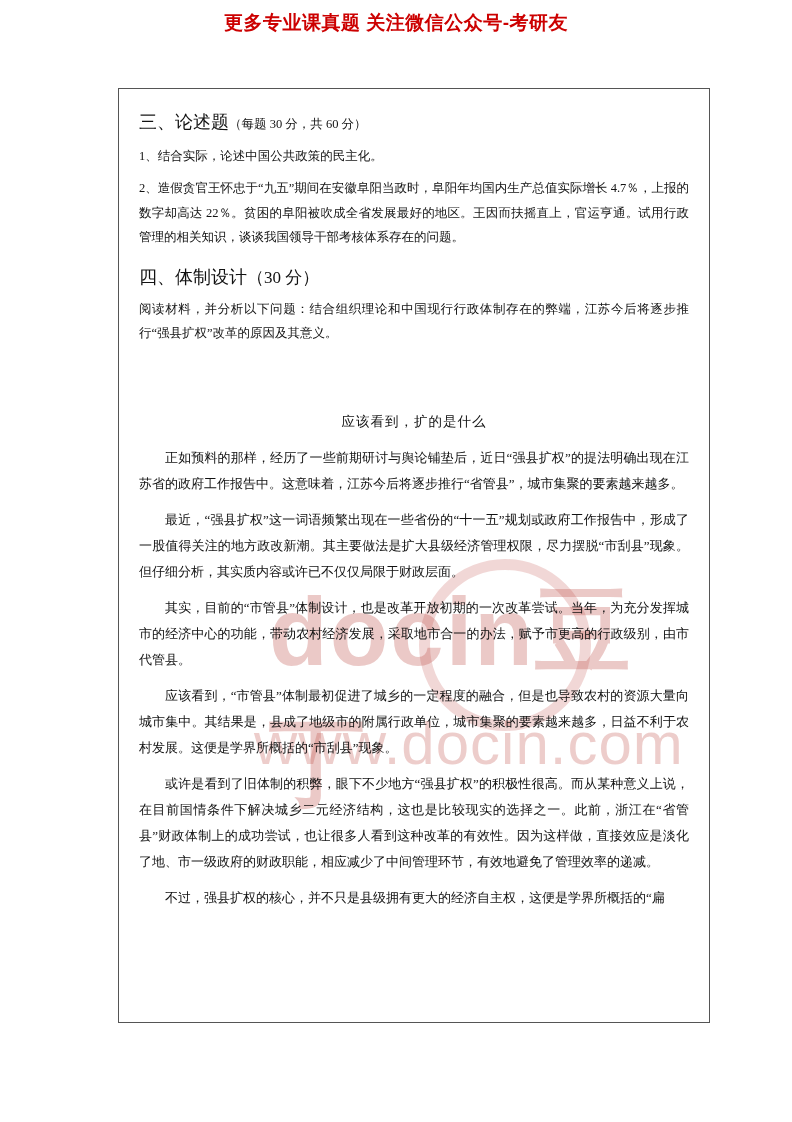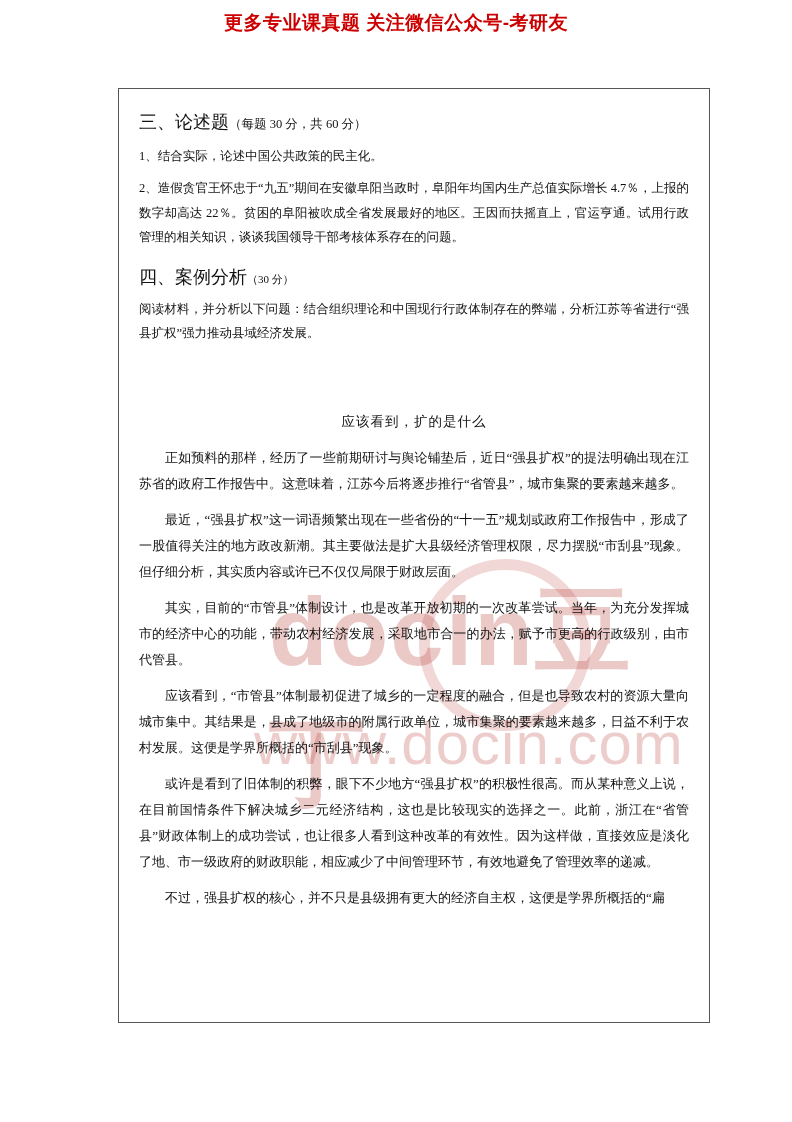--- a/index.html
+++ b/index.html
@@ -64,21 +64,21 @@
     line-height: 1.95;
     margin: 8px 0 0 0;
     text-align: justify;
   }
   .sec-head2 {
     font-size: 18px;
     margin: 14px 0 2px 0;
     line-height: 1.5;
   }
   .sec-head2 .small {
-    font-size: 11px;
+    font-size: 17px;
   }
   .para {
     font-size: 12.5px;
     line-height: 1.95;
     margin: 6px 0 0 0;
     text-align: justify;
     text-indent: 0;
   }
   .gap {
     height: 58px;
@@ -151,24 +151,24 @@
     <div class="doc-inner">
 
       <div class="sec-head">
         <span>三、论述题</span><span class="small">（每题 30 分，共 60 分）</span>
       </div>
 
       <div class="q-line">1、结合实际，论述中国公共政策的民主化。</div>
       <div class="q-line">2、造假贪官王怀忠于“九五”期间在安徽阜阳当政时，阜阳年均国内生产总值实际增长 4.7％，上报的数字却高达 22％。贫困的阜阳被吹成全省发展最好的地区。王因而扶摇直上，官运亨通。试用行政管理的相关知识，谈谈我国领导干部考核体系存在的问题。</div>
 
       <div class="sec-head2">
-        <span>四、案例分析</span><span class="small">（30 分）</span>
+        <span>四、体制设计</span><span class="small">（30 分）</span>
       </div>
 
-      <div class="para">阅读材料，并分析以下问题：结合组织理论和中国现行行政体制存在的弊端，分析江苏等省进行“强县扩权”强力推动县域经济发展。</div>
+      <div class="para">阅读材料，并分析以下问题：结合组织理论和中国现行行政体制存在的弊端，江苏今后将逐步推行“强县扩权”改革的原因及其意义。</div>
 
       <div class="gap"></div>
 
       <div class="article-title">应该看到，扩的是什么</div>
 
       <div class="body-para">正如预料的那样，经历了一些前期研讨与舆论铺垫后，近日“强县扩权”的提法明确出现在江苏省的政府工作报告中。这意味着，江苏今后将逐步推行“省管县”，城市集聚的要素越来越多。</div>
       <div class="body-para">最近，“强县扩权”这一词语频繁出现在一些省份的“十一五”规划或政府工作报告中，形成了一股值得关注的地方政改新潮。其主要做法是扩大县级经济管理权限，尽力摆脱“市刮县”现象。但仔细分析，其实质内容或许已不仅仅局限于财政层面。</div>
       <div class="body-para">其实，目前的“市管县”体制设计，也是改革开放初期的一次改革尝试。当年，为充分发挥城市的经济中心的功能，带动农村经济发展，采取地市合一的办法，赋予市更高的行政级别，由市代管县。</div>
       <div class="body-para">应该看到，“市管县”体制最初促进了城乡的一定程度的融合，但是也导致农村的资源大量向城市集中。其结果是，县成了地级市的附属行政单位，城市集聚的要素越来越多，日益不利于农村发展。这便是学界所概括的“市刮县”现象。</div>
       <div class="body-para">或许是看到了旧体制的积弊，眼下不少地方“强县扩权”的积极性很高。而从某种意义上说，在目前国情条件下解决城乡二元经济结构，这也是比较现实的选择之一。此前，浙江在“省管县”财政体制上的成功尝试，也让很多人看到这种改革的有效性。因为这样做，直接效应是淡化了地、市一级政府的财政职能，相应减少了中间管理环节，有效地避免了管理效率的递减。</div>

